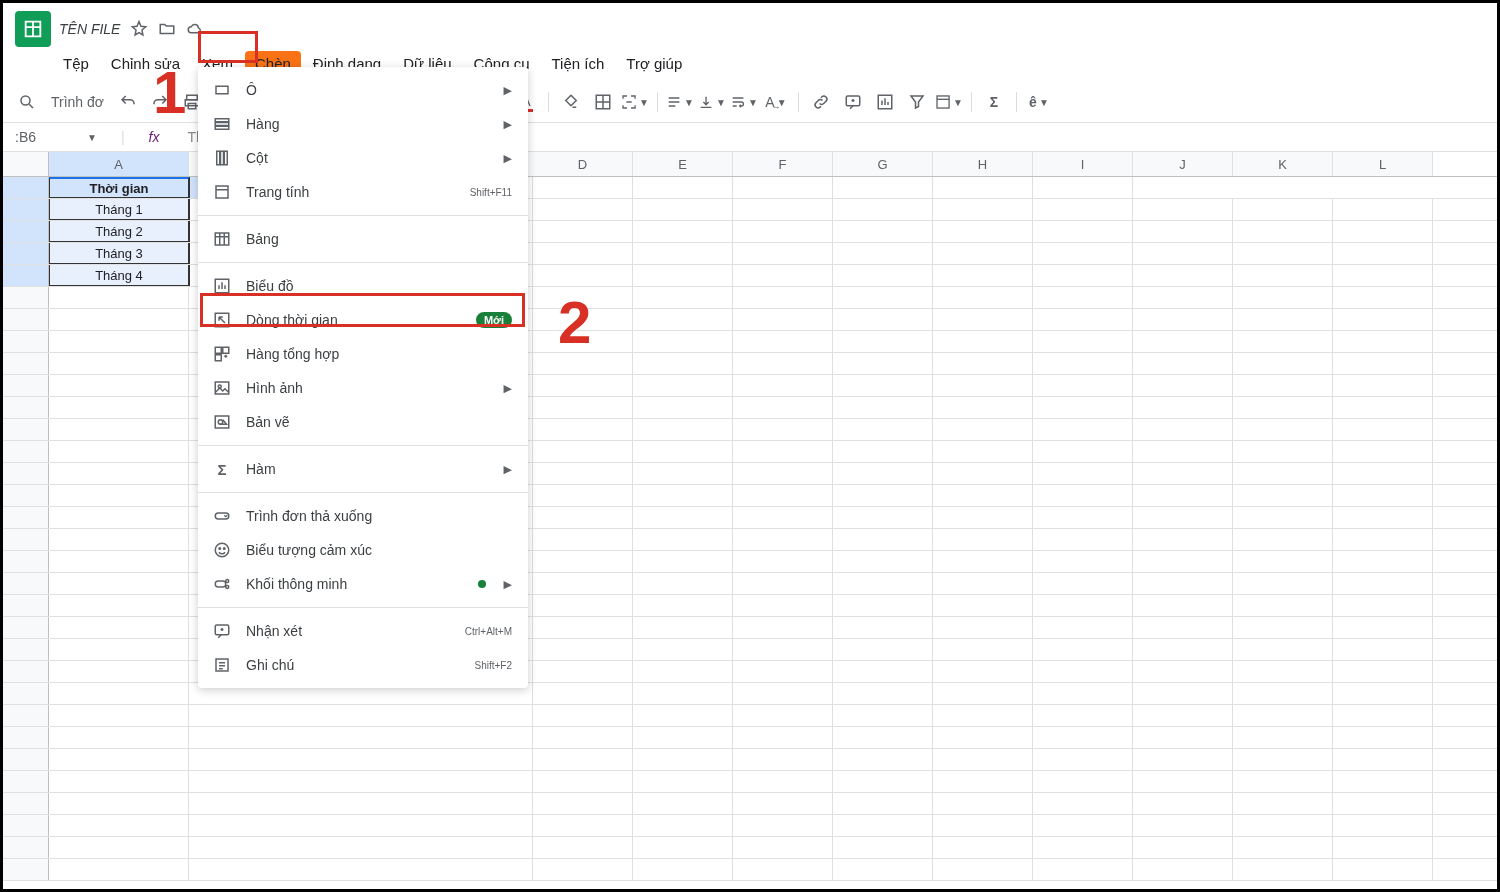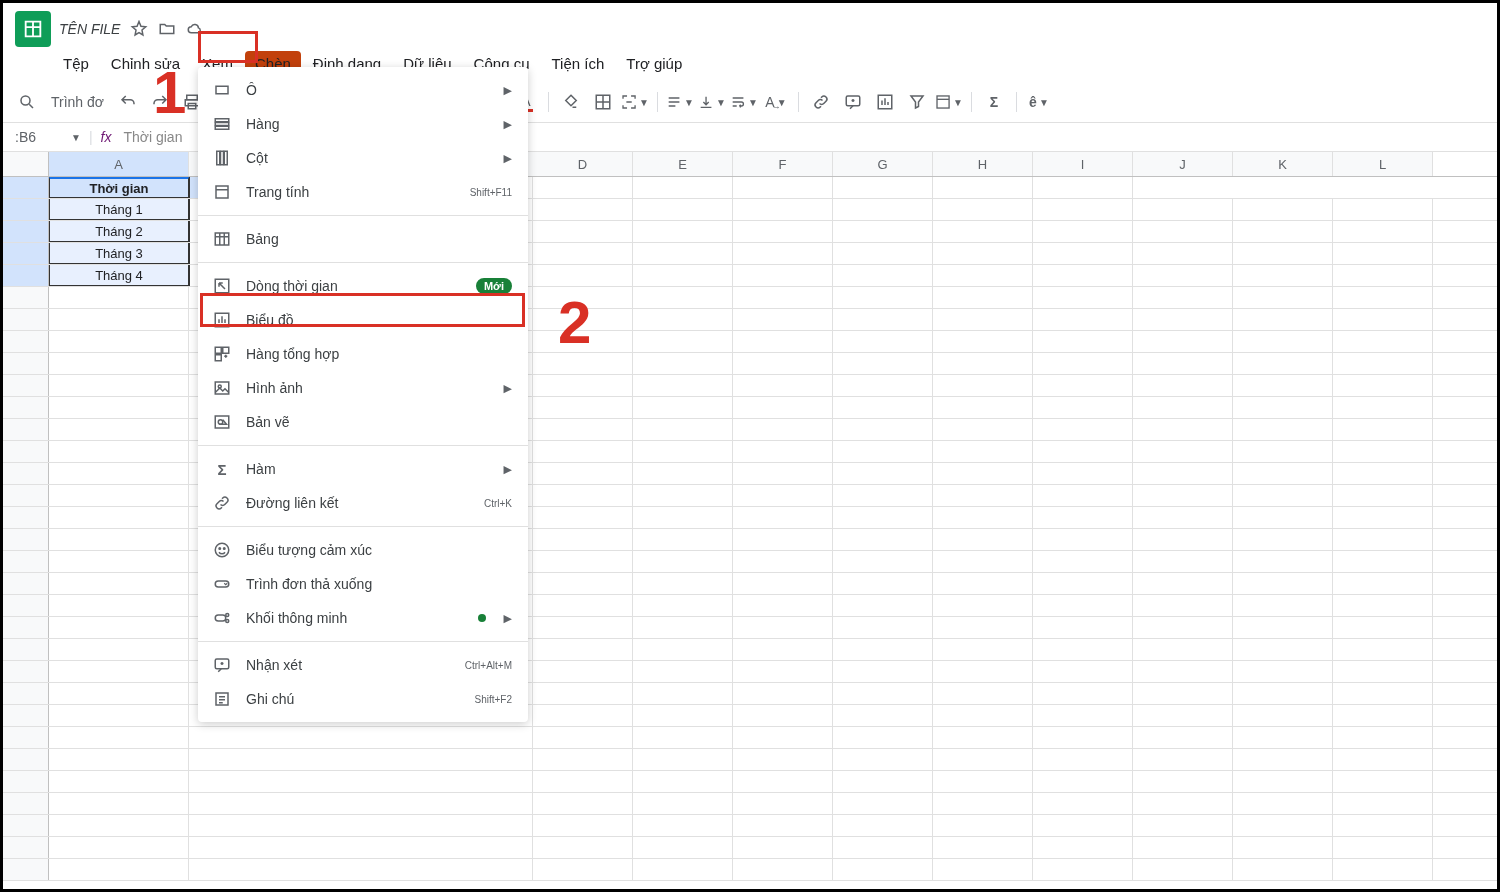--- a/index.html
+++ b/index.html
@@ -10,32 +10,32 @@
 .logo { width: 36px; height: 36px; background: #0f9d58; border-radius: 4px; display: flex; align-items: center; justify-content: center; }
 .logo svg { width: 22px; height: 22px; fill: #fff; }
 .title-area { display: flex; flex-direction: column; }
 .title-row { display: flex; align-items: center; gap: 10px; }
 .file-title { font-size: 14px; color: #3c4043; font-weight: 500; font-style: italic; }
 .title-icon { width: 18px; height: 18px; color: #5f6368; cursor: pointer; }
 
 
 .menubar { display: flex; gap: 2px; padding: 4px 0 6px 50px; font-size: 15px; color: #202124; }
 .menu-item { padding: 4px 10px; border-radius: 4px; cursor: pointer; }
-.menu-item.active { background: #c2410c; }
+.menu-item.active { background: #f97316; }
 
 
 .toolbar { display: flex; align-items: center; gap: 4px; padding: 6px 10px; border-bottom: 1px solid #e0e0e0; color: #5f6368; font-size: 14px; }
 .tb-btn { width: 28px; height: 28px; display: flex; align-items: center; justify-content: center; cursor: pointer; border-radius: 3px; }
 .tb-sep { width: 1px; height: 20px; background: #dadce0; margin: 0 4px; }
 .tb-text { padding: 0 6px; }
 .font-size-box { border: 1px solid #dadce0; border-radius: 3px; padding: 2px 8px; font-size: 14px; }
 .dropdown-arrow { font-size: 10px; margin-left: 2px; }
 
 
-.formula-bar { display: flex; align-items: center; padding: 4px 8px; border-bottom: 1px solid #e0e0e0; font-size: 14px; color: #5f6368; gap: 8px; }
+.formula-bar { display: flex; align-items: center; padding: 4px 8px; border-bottom: 1px solid #e0e0e0; font-size: 14px; color: #5f6368; gap: 24px; }
 .name-box { width: 50px; padding: 2px 4px; }
 .fx-label { font-style: italic; color: #701a75; }
 .fx-input { flex: 1; padding: 2px 4px; color: #888; }
 
 
 .sheet { position: relative; }
 .col-headers { display: flex; border-bottom: 1px solid #c0c0c0; }
 .corner { width: 46px; height: 24px; background: #f8f9fa; border-right: 1px solid #c0c0c0; }
 .col-h { height: 24px; background: #f8f9fa; border-right: 1px solid #e0e0e0; display: flex; align-items: center; justify-content: center; font-size: 13px; color: #5f6368; }
 .col-a { width: 140px; background: #d2e3fc; }
@@ -767,34 +767,34 @@
           <path d="M3 9h18M9 4v16M15 4v16"></path>
         </svg>
       </span>
       <span class="ctx-label">Bảng</span>
     </div>
     <div class="ctx-sep"></div>
     <div class="ctx-item">
       <span class="ctx-icon">
         <svg width="18" height="18" viewBox="0 0 24 24" fill="none" stroke="currentColor" stroke-width="2">
           <rect x="3" y="3" width="18" height="18"></rect>
+          <path d="M8 16V11M12 16V7M16 16v-5"></path>
+        </svg>
+      </span>
+      <span class="ctx-label">Biểu đồ</span>
+    </div>
+    <div class="ctx-item">
+      <span class="ctx-icon">
+        <svg width="18" height="18" viewBox="0 0 24 24" fill="none" stroke="currentColor" stroke-width="2">
+          <rect x="3" y="3" width="18" height="18"></rect>
           <path d="M8 8l8 8M8 8h5M8 8v5"></path>
         </svg>
       </span>
       <span class="ctx-label">Dòng thời gian</span>
       <span class="ctx-badge">Mới</span>
-    </div>
-    <div class="ctx-item">
-      <span class="ctx-icon">
-        <svg width="18" height="18" viewBox="0 0 24 24" fill="none" stroke="currentColor" stroke-width="2">
-          <rect x="3" y="3" width="18" height="18"></rect>
-          <path d="M8 16V11M12 16V7M16 16v-5"></path>
-        </svg>
-      </span>
-      <span class="ctx-label">Biểu đồ</span>
     </div>
     <div class="ctx-item">
       <span class="ctx-icon">
         <svg width="18" height="18" viewBox="0 0 24 24" fill="none" stroke="currentColor" stroke-width="2">
           <rect x="3" y="3" width="8" height="8"></rect>
           <rect x="13" y="3" width="8" height="8"></rect>
           <rect x="3" y="13" width="8" height="8"></rect>
           <path d="M17 13v4m-2-2h4"></path>
         </svg>
       </span>
@@ -822,53 +822,44 @@
       <span class="ctx-label">Bản vẽ</span>
     </div>
     <div class="ctx-sep"></div>
     <div class="ctx-item">
       <span class="ctx-icon">
         <b style="font-size:15px">Σ</b>
       </span>
       <span class="ctx-label">Hàm</span>
       <span class="ctx-arrow">▶</span>
     </div>
-    <div class="ctx-item">
-      <span class="ctx-icon">
-        <svg width="18" height="18" viewBox="0 0 24 24" fill="none" stroke="currentColor" stroke-width="2">
-          <path d="M10 14a4 4 0 005.66 0l3-3a4 4 0 00-5.66-5.66l-1 1M14 10a4 4 0 00-5.66 0l-3 3a4 4 0 005.66 5.66l1-1"></path>
-        </svg>
-      </span>
-      <span class="ctx-label">Đường liên kết</span>
-      <span class="ctx-shortcut">Ctrl+K</span>
-    </div>
     <div class="ctx-sep"></div>
+    <div class="ctx-item">
+      <span class="ctx-icon">
+        <svg width="18" height="18" viewBox="0 0 24 24" fill="none" stroke="currentColor" stroke-width="2">
+          <rect x="3" y="8" width="18" height="8" rx="4"></rect>
+          <path d="M15 11l2 2 2-2" stroke-width="1.5"></path>
+        </svg>
+      </span>
+      <span class="ctx-label">Trình đơn thả xuống</span>
+    </div>
     <div class="ctx-item">
       <span class="ctx-icon">
         <svg width="18" height="18" viewBox="0 0 24 24" fill="none" stroke="currentColor" stroke-width="2">
           <circle cx="12" cy="12" r="9"></circle>
           <circle cx="9" cy="10" r="1" fill="currentColor"></circle>
           <circle cx="15" cy="10" r="1" fill="currentColor"></circle>
           <path d="M8 15c1 1.5 2.5 2 4 2s3-.5 4-2"></path>
         </svg>
       </span>
       <span class="ctx-label">Biểu tượng cảm xúc</span>
     </div>
     <div class="ctx-item">
       <span class="ctx-icon">
         <svg width="18" height="18" viewBox="0 0 24 24" fill="none" stroke="currentColor" stroke-width="2">
-          <rect x="3" y="8" width="18" height="8" rx="4"></rect>
-          <path d="M15 11l2 2 2-2" stroke-width="1.5"></path>
-        </svg>
-      </span>
-      <span class="ctx-label">Trình đơn thả xuống</span>
-    </div>
-    <div class="ctx-item">
-      <span class="ctx-icon">
-        <svg width="18" height="18" viewBox="0 0 24 24" fill="none" stroke="currentColor" stroke-width="2">
           <rect x="3" y="8" width="14" height="8" rx="4"></rect>
           <circle cx="19" cy="8" r="2"></circle>
           <circle cx="19" cy="16" r="2"></circle>
         </svg>
       </span>
       <span class="ctx-label">Khối thông minh</span>
       <span class="green-dot"></span>
       <span class="ctx-arrow">▶</span>
     </div>
     <div class="ctx-sep"></div>

